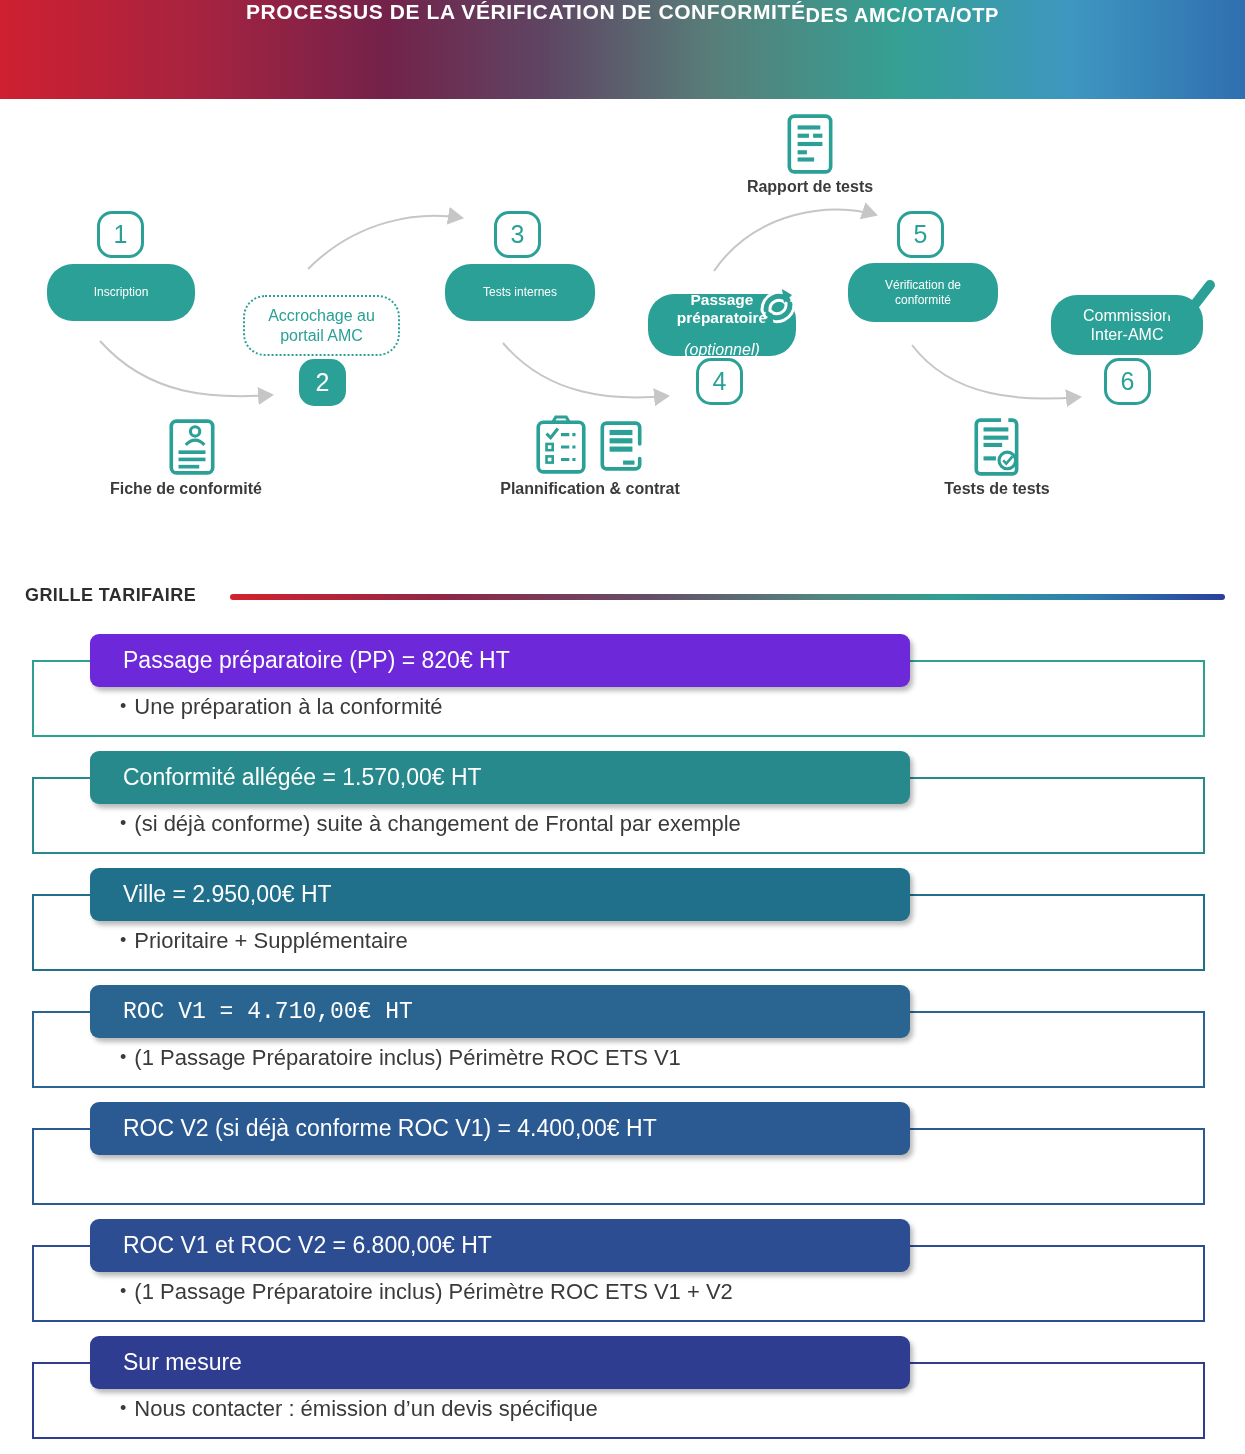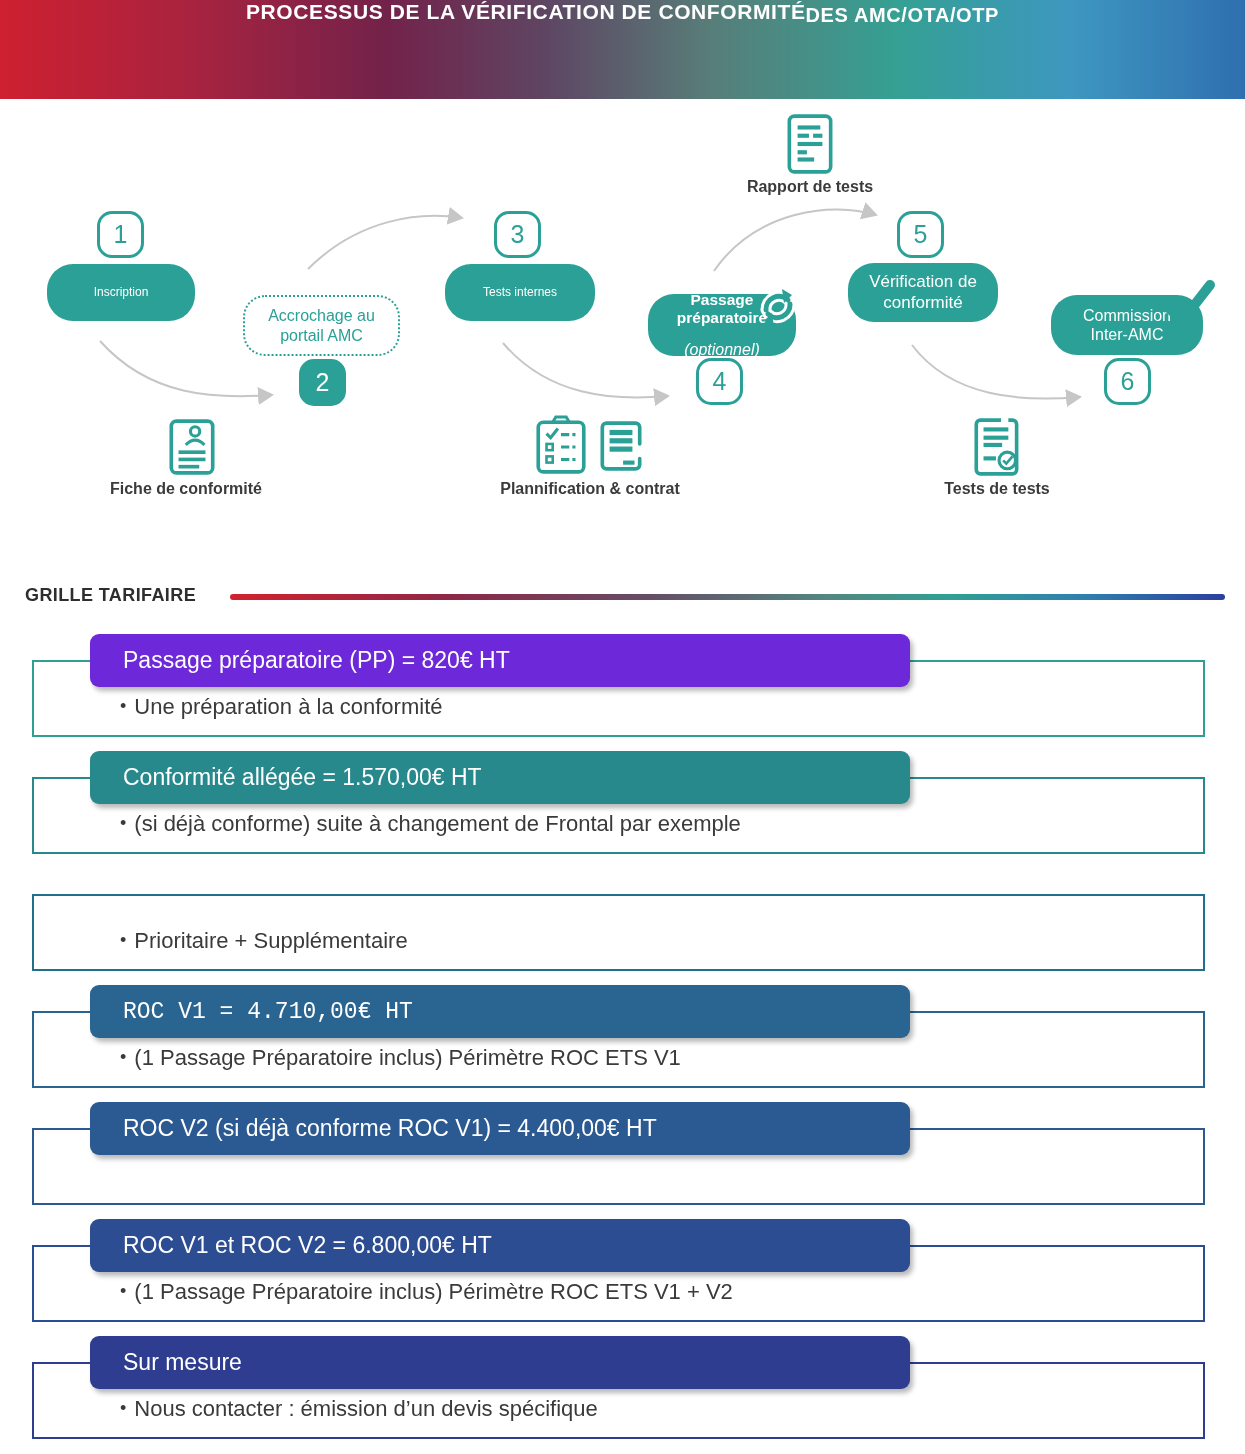--- a/index.html
+++ b/index.html
@@ -130,21 +130,21 @@
       <path d="M30 4 L40 10 L32 18 Z" fill="#2aa096"></path>
       <path d="M22 42 L12 36 L20 28 Z" fill="#2aa096"></path>
     </svg>
     <div class="badge" style="left:696px; top:259px;">
         <span>4</span>
       </div>
 
     <div class="badge" style="left:897px; top:112px;">
         <span>5</span>
       </div>
-    <div class="node" style="left:848px; top:164px; width:150px; height:59px; font-size:17px;">
+    <div class="node" style="left:848px; top:164px; width:150px; height:59px; font-size:12px;">
       <span style="width:120px;">Vérification de conformité</span>
     </div>
 
     <div class="node" style="left:1051px; top:196px; width:152px; height:60px; font-size:16px;">
       <span style="width:110px;">Commission Inter-AMC</span>
     </div>
     <svg class="corner-ic" style="left:1158px; top:178px;" width="58" height="52" viewBox="0 0 58 52">
       <path d="M10 30 L24 44 L52 8" fill="none" stroke="#2aa096" stroke-width="10" stroke-linecap="round" stroke-linejoin="round"></path>
     </svg>
     <div class="badge" style="left:1104px; top:259px;">
@@ -222,20 +222,23 @@
     </div>
   <div class="price-detail" style="top:694px;"><span class="blt">•</span><span>Une préparation à la conformité</span></div>
 
   <div class="price-box" style="top: 777px; border-color: rgb(40, 137, 140);"></div>
   <div class="price-bar" style="top: 751px; background-color: rgb(40, 137, 140);">
       <span>Conformité allégée = 1.570,00€ HT</span>
     </div>
   <div class="price-detail" style="top:811px;"><span class="blt">•</span><span>(si déjà conforme) suite à changement de Frontal par exemple</span></div>
 
   <div class="price-box" style="top: 894px; border-color: rgb(33, 112, 139);"></div>
+  <div class="price-bar" style="top: 868px; background-color: rgb(33, 112, 139);">
+      <span>Ville = 2.950,00€ HT</span>
+    </div>
   <div class="price-detail" style="top:928px;"><span class="blt">•</span><span>Prioritaire + Supplémentaire</span></div>
 
   <div class="price-box" style="top: 1011px; border-color: rgb(41, 101, 144);"></div>
   <div class="price-bar" style="top: 985px; background-color: rgb(41, 101, 144); font-family: Liberation Mono, monospace;">
       <span>ROC V1 = 4.710,00€ HT</span>
     </div>
   <div class="price-detail" style="top:1045px;"><span class="blt">•</span><span>(1 Passage Préparatoire inclus) Périmètre ROC ETS V1</span></div>
 
   <div class="price-box" style="top: 1128px; border-color: rgb(43, 90, 146);"></div>
   <div class="price-bar" style="top: 1102px; background-color: rgb(43, 90, 146);">

